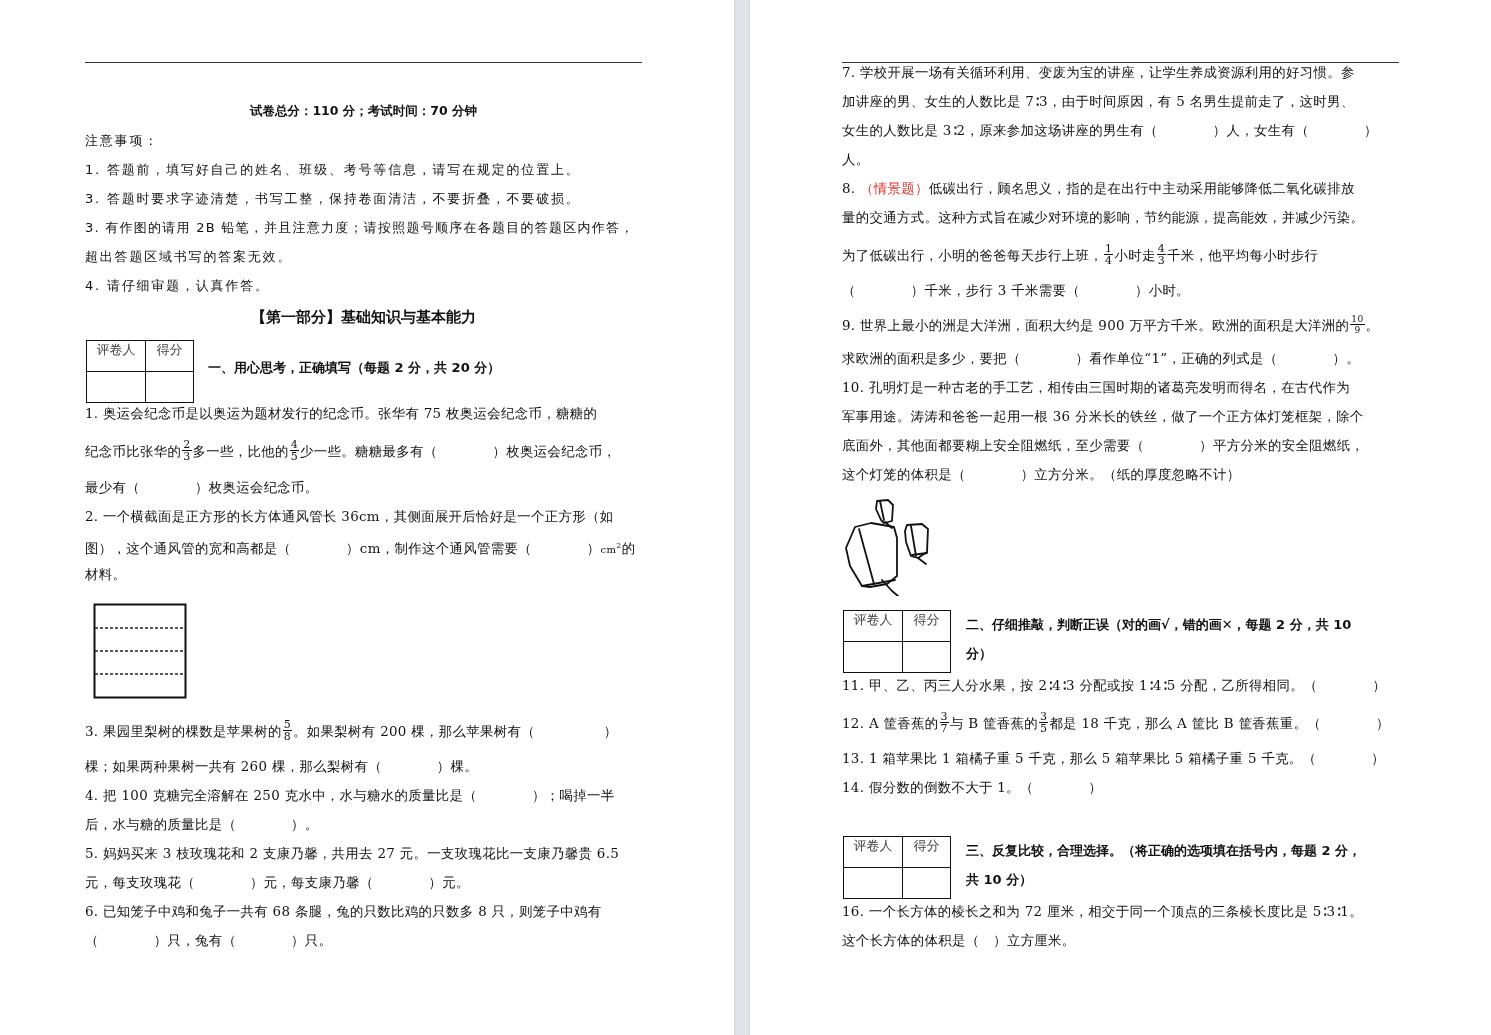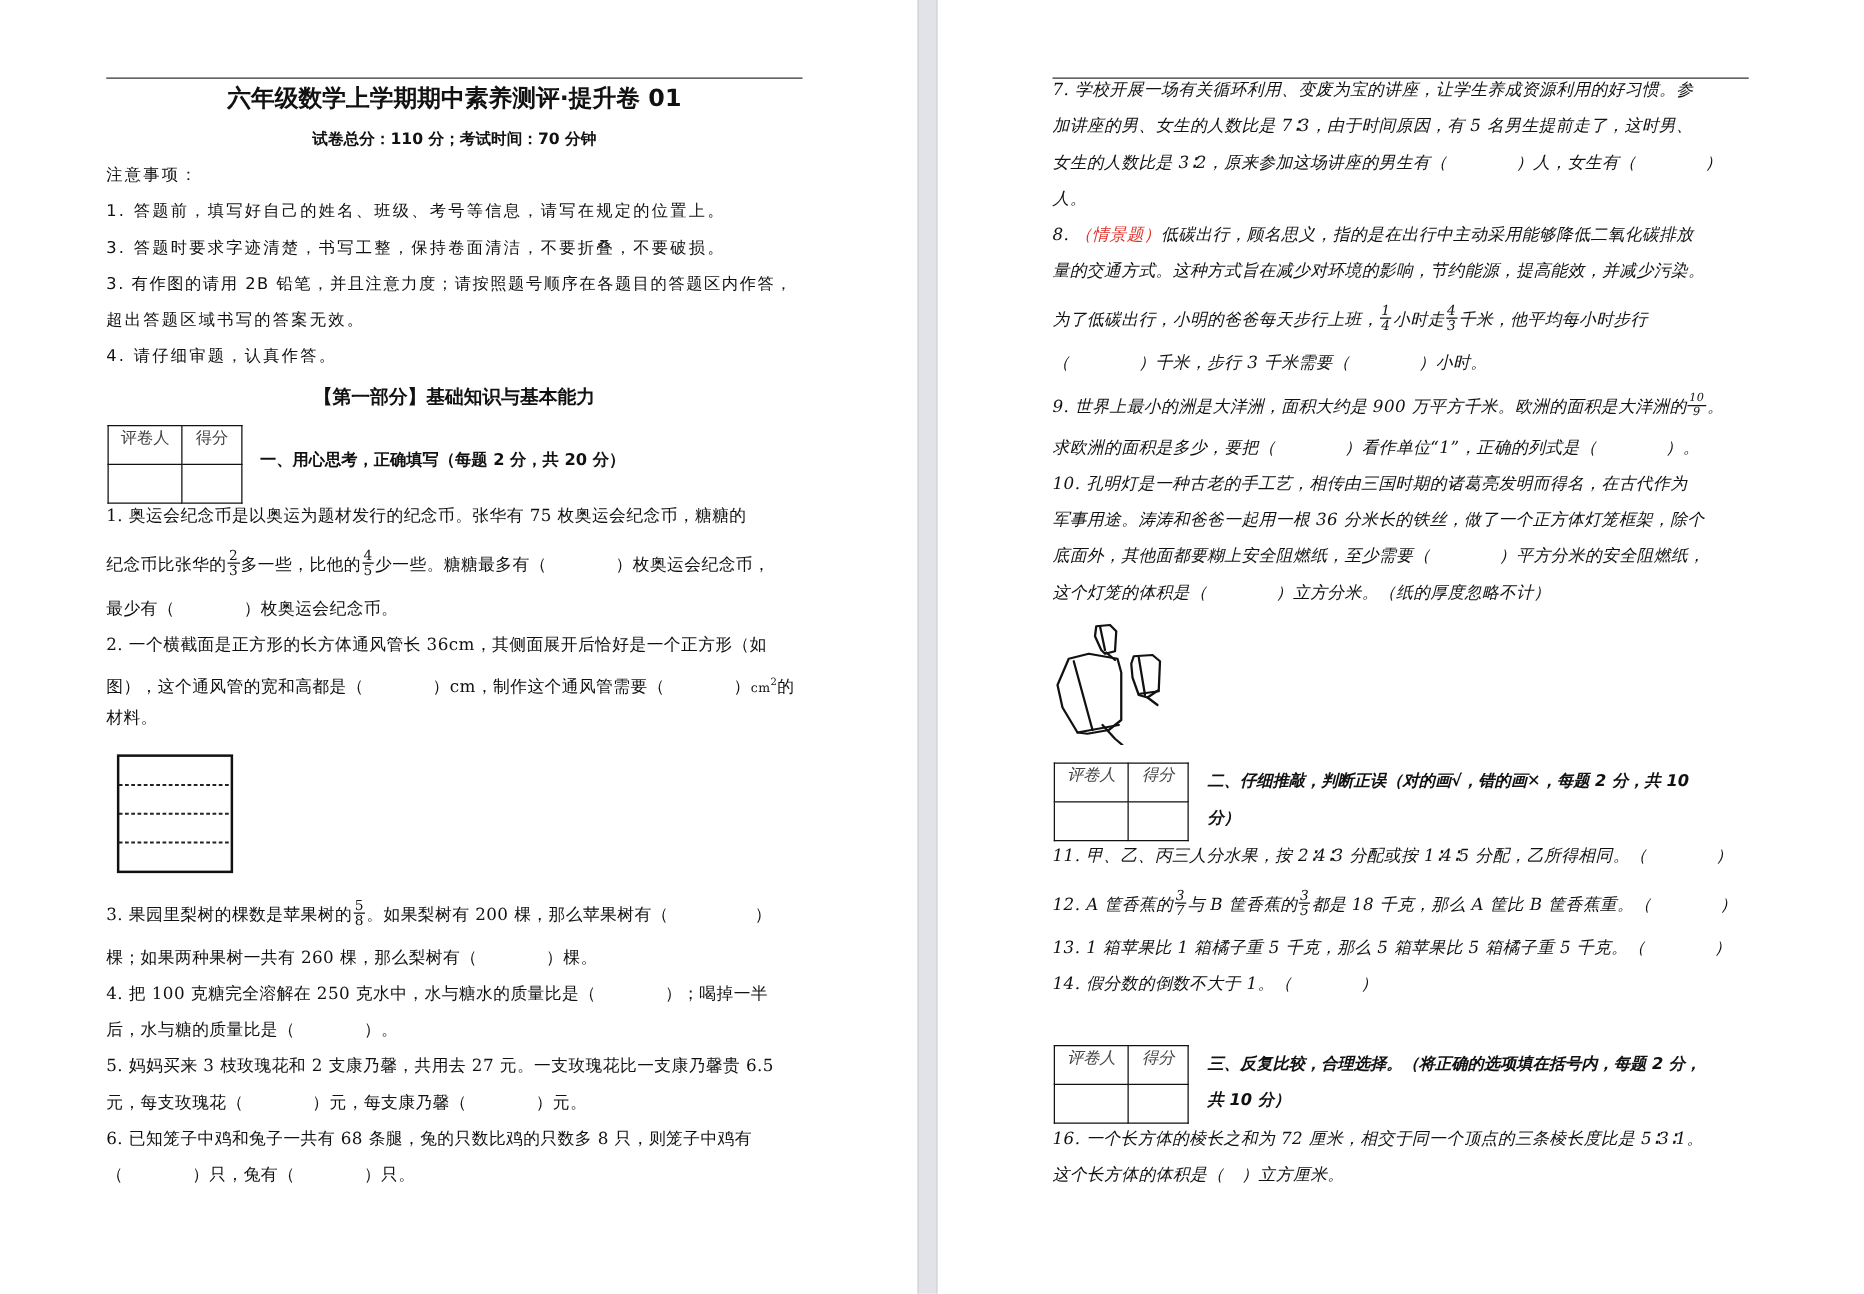--- a/index.html
+++ b/index.html
@@ -4,21 +4,21 @@
 <style>
   html, body { margin: 0; padding: 0; }
   body {
     width: 1491px; height: 1035px; overflow: hidden; position: relative;
     background: #ffffff;
     font-family: "DejaVu Serif", "Liberation Serif", serif;
     color: #111;
   }
   .page { position: absolute; top: 0; height: 1035px; background: #fff; }
   .page-left { left: 0; width: 734px; }
-  .page-right { left: 751px; width: 688px; font-style: italic; }
+  .page-right { left: 751px; width: 688px; }
   .gutter {
     position: absolute; left: 734px; top: 0; width: 16px; height: 1035px;
     background: #e1e3e8; border-left: 1px solid #d0d3d8; border-right: 1px solid #d0d3d8;
     box-sizing: border-box;
   }
   .header-rule { position: absolute; height: 1px; background: #333; }
 
   .line {
     position: absolute; white-space: nowrap; font-size: 13.4px; line-height: 18px;
     letter-spacing: 0.35px;
@@ -59,21 +59,20 @@
   .sup { font-size: 8px; vertical-align: super; }
   .small-unit { font-size: 10px; }
   .figure { position: absolute; }
 </style>
 </head>
 <body>
 
 <div class="page page-left">
   <div class="header-rule" style="left:85px; top:62px; width:557px;"></div>
 
-  <div class="title" style="top:66px;">六年级数学上学期期中素养测评·提升卷 01</div>
   <div class="subtitle" style="top:103px;">试卷总分：110 分；考试时间：70 分钟</div>
 
   <div class="notes">
     <div class="line" style="left:85px; top:132px;">注意事项：</div>
     <div class="line" style="left:85px; top:161px;">1. 答题前，填写好自己的姓名、班级、考号等信息，请写在规定的位置上。</div>
     <div class="line" style="left:85px; top:190px;">3. 答题时要求字迹清楚，书写工整，保持卷面清洁，不要折叠，不要破损。</div>
     <div class="line" style="left:85px; top:219px; letter-spacing:1.25px;">3. 有作图的请用 2B 铅笔，并且注意力度；请按照题号顺序在各题目的答题区内作答，</div>
     <div class="line" style="left:85px; top:248px;">超出答题区域书写的答案无效。</div>
     <div class="line" style="left:85px; top:277px;">4. 请仔细审题，认真作答。</div>
   </div>

